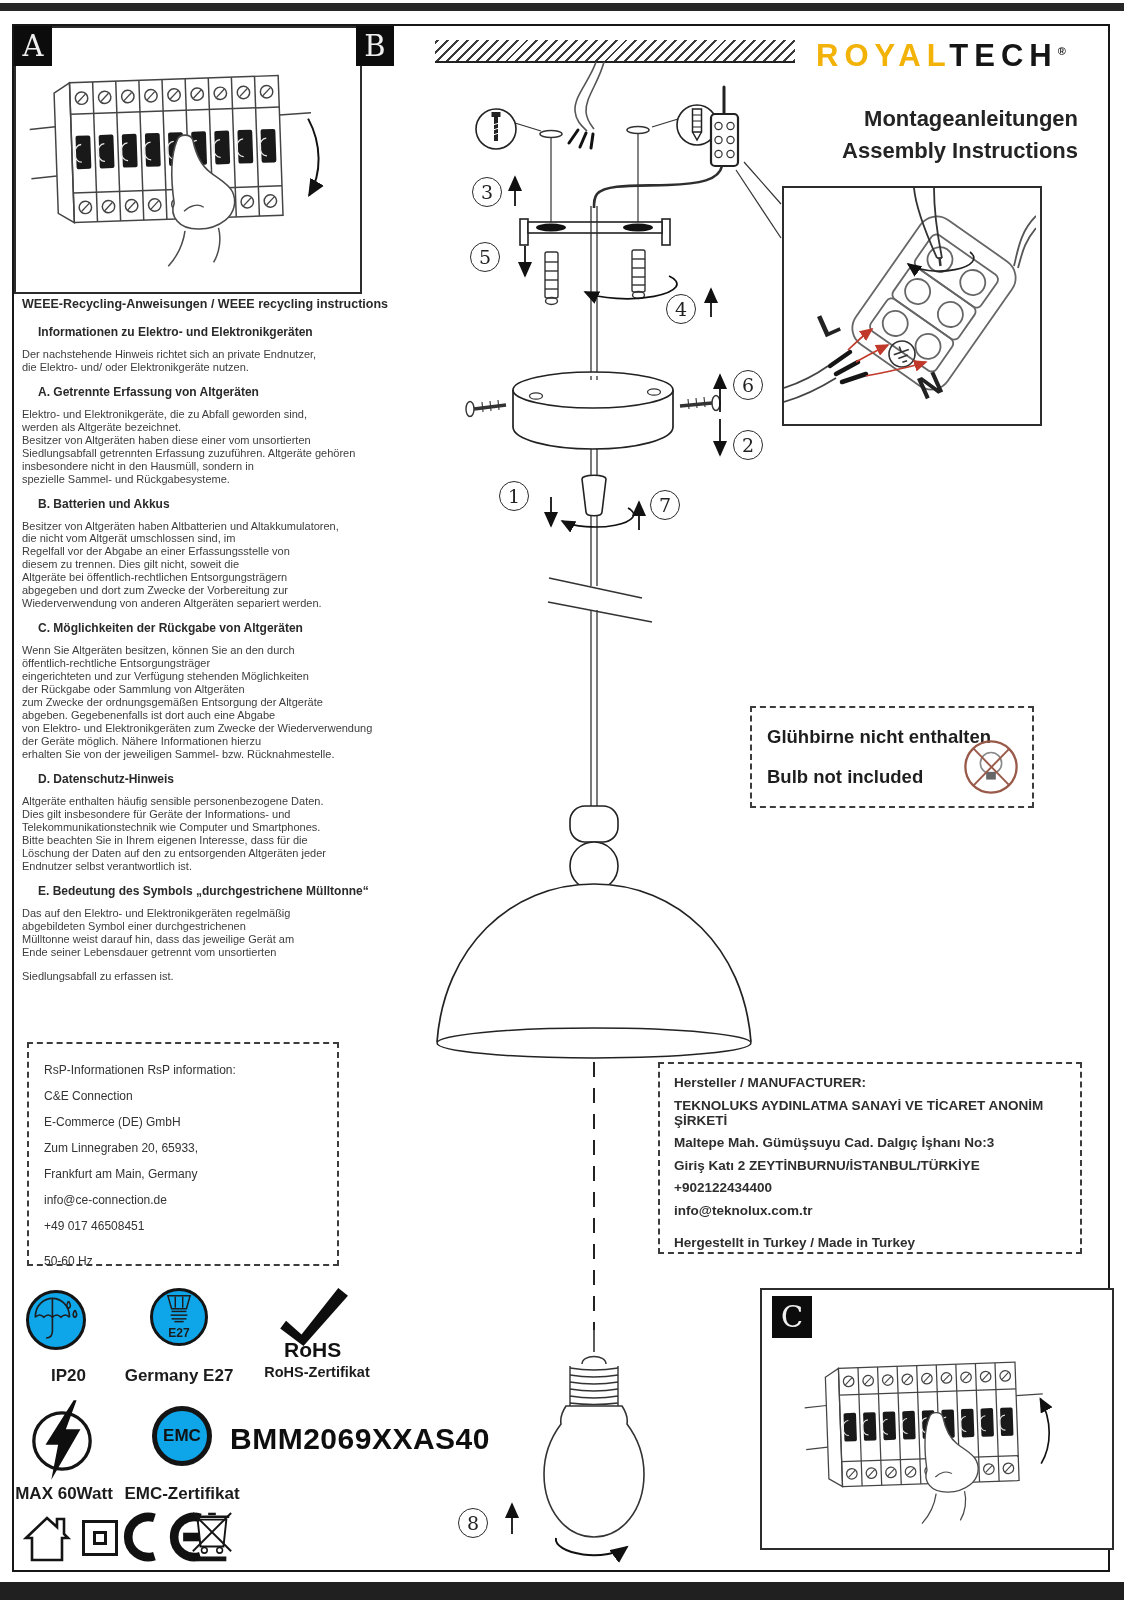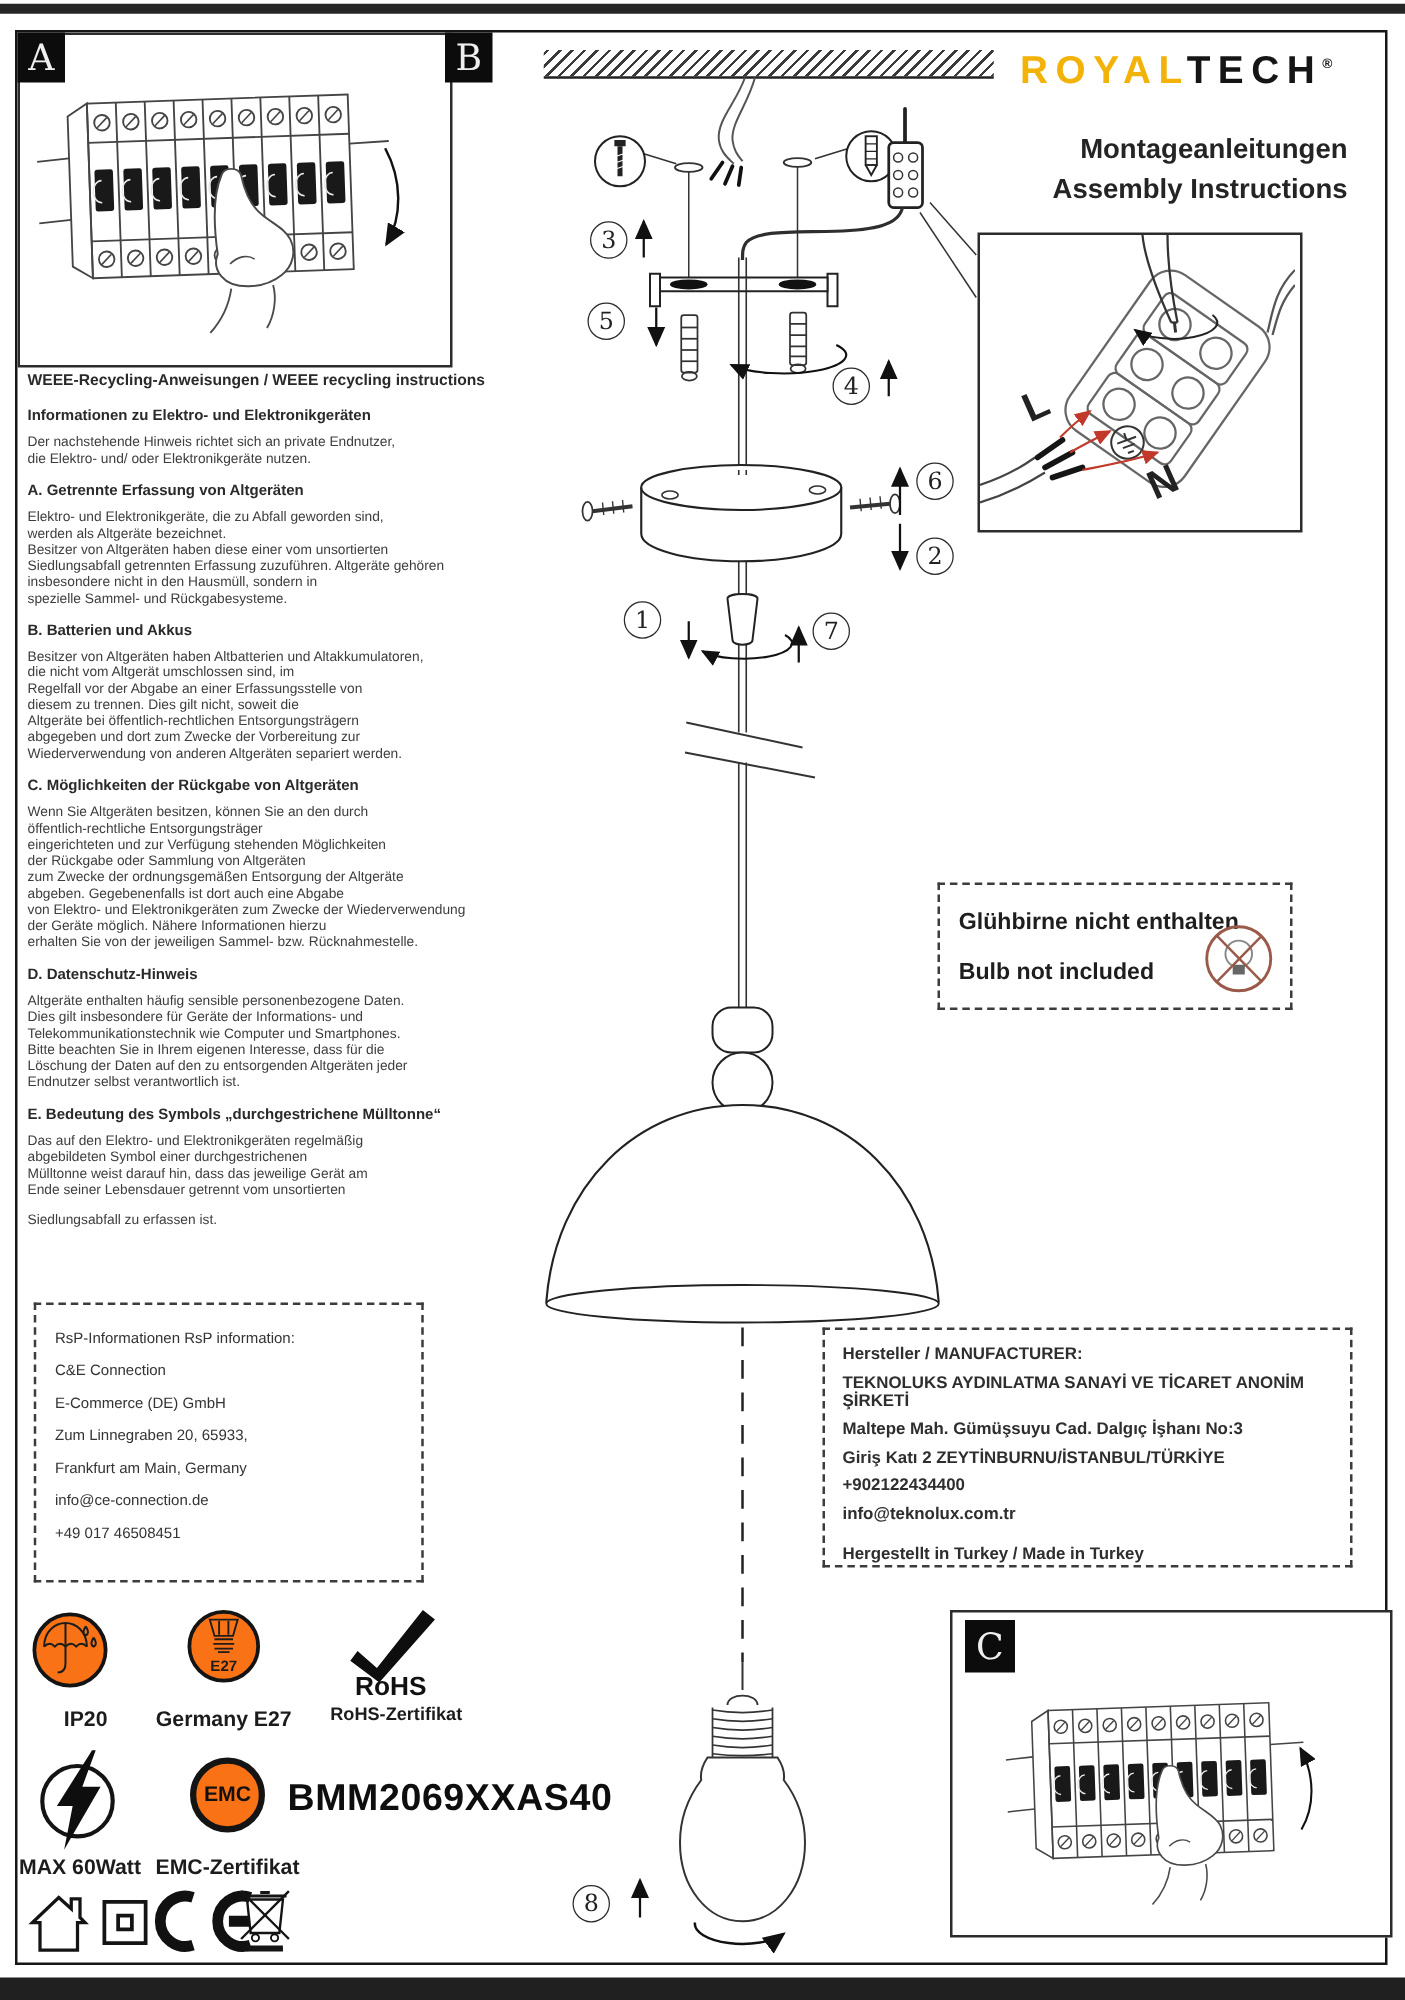--- a/index.html
+++ b/index.html
@@ -10,21 +10,21 @@
   .frame{position:absolute;left:12px;top:24px;width:1094px;height:1544px;border:2.5px solid #161616;}
 
   .seclabel{position:absolute;width:38px;height:40px;background:#0c0c0c;color:#efefef;
             font-family:"DejaVu Serif",serif;font-size:29px;display:flex;align-items:center;
             justify-content:center;z-index:6;}
   .boxA{position:absolute;left:14px;top:26px;width:344px;height:264px;border:2px solid #2c2c2c;background:#fff;}
   .boxC{position:absolute;left:760px;top:1288px;width:350px;height:258px;border:2px solid #2c2c2c;background:#fff;}
 
   .weee{position:absolute;left:22px;top:297px;width:430px;color:#3d3d3d;}
   .weee .t{font-weight:bold;font-size:12.5px;color:#2a2a2a;margin:0 0 13px;}
-  .weee h4{font-size:12px;margin:0 0 9px;color:#2a2a2a;}
+  .weee h4{font-size:12px;margin:0 16px 9px;color:#2a2a2a;}
   .weee p{font-size:11px;line-height:1.18;margin:0 0 11px;white-space:pre-line;}
 
   .logo{position:absolute;left:816px;top:38px;font-size:31px;font-weight:bold;letter-spacing:6px;white-space:nowrap;}
   .logo .r{color:#F2B208;}
   .logo .t{color:#151515;}
   .logo .reg{font-size:11px;vertical-align:super;letter-spacing:0;color:#151515;}
   .mont{position:absolute;left:780px;top:103px;width:298px;text-align:right;font-size:22px;
         font-weight:bold;color:#242424;line-height:1.45;}
 
   .inset{position:absolute;left:782px;top:186px;width:256px;height:236px;border:2px solid #2c2c2c;background:#fff;}
@@ -45,21 +45,21 @@
   .manu .made{margin-top:17px;}
 
   .step{position:absolute;width:30px;height:30px;border:1.8px solid #2b2b2b;border-radius:50%;
         box-sizing:border-box;background:#fff;color:#222;font-family:"DejaVu Serif",serif;
         font-size:19px;display:flex;align-items:center;justify-content:center;z-index:5;}
 
   .ceiling{position:absolute;left:435px;top:40px;width:360px;height:21px;
            background:repeating-linear-gradient(-45deg,#3a3a3a 0 2px,transparent 2px 7px);
            border-bottom:2.5px solid #222;}
 
-  .icon-circle{position:absolute;border-radius:50%;border:3px solid #141414;background:#f97316;box-sizing:border-box;}
+  .icon-circle{position:absolute;border-radius:50%;border:3px solid #141414;background:#0ea5e9;box-sizing:border-box;}
   .cert-label{position:absolute;font-weight:bold;color:#1c1c1c;text-align:center;}
   .emc-circle{display:flex;align-items:center;justify-content:center;font-weight:bold;font-size:17px;color:#111;}
   .rohs-word{position:absolute;left:284px;top:1338px;font-weight:bold;font-size:21px;color:#111;}
   .model{position:absolute;left:230px;top:1422px;font-weight:bold;font-size:30px;color:#0e0e0e;letter-spacing:0.5px;}
   .sq-outer{position:absolute;left:82px;top:1520px;width:36px;height:36px;border:3px solid #141414;box-sizing:border-box;}
   .sq-inner{position:absolute;left:8px;top:8px;width:14px;height:14px;border:3px solid #141414;box-sizing:border-box;}
   svg{display:block;}
 </style>
 </head>
 <body>
@@ -451,20 +451,21 @@
   </div>
 
   <div class="rsp">
     <div>RsP-Informationen RsP information:</div>
     <div>C&amp;E Connection</div>
     <div>E-Commerce (DE) GmbH</div>
     <div>Zum Linnegraben 20, 65933,</div>
     <div>Frankfurt am Main, Germany</div>
     <div>info@ce-connection.de</div>
     <div>+49 017 46508451</div>
+    <div class="gap">50-60 Hz</div>
   </div>
 
   <div class="manu">
     <div>Hersteller / MANUFACTURER:</div>
     <div>TEKNOLUKS AYDINLATMA SANAYİ VE TİCARET ANONİM ŞİRKETİ</div>
     <div>Maltepe Mah. Gümüşsuyu Cad. Dalgıç İşhanı No:3</div>
     <div>Giriş Katı 2 ZEYTİNBURNU/İSTANBUL/TÜRKİYE</div>
     <div>+902122434400</div>
     <div>info@teknolux.com.tr</div>
     <div class="made">Hergestellt in Turkey / Made in Turkey</div>

